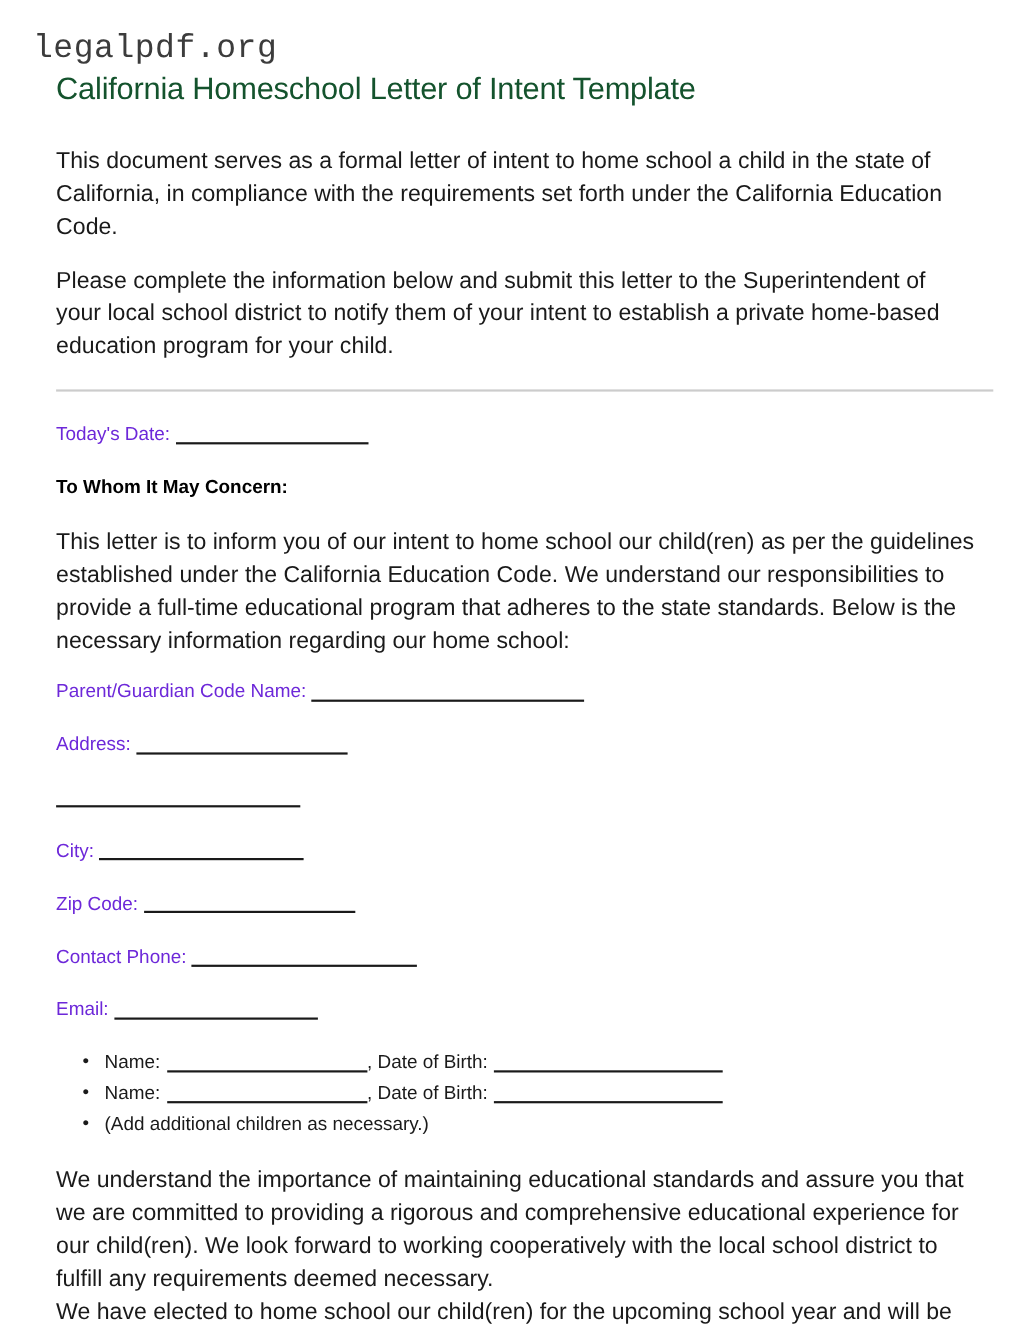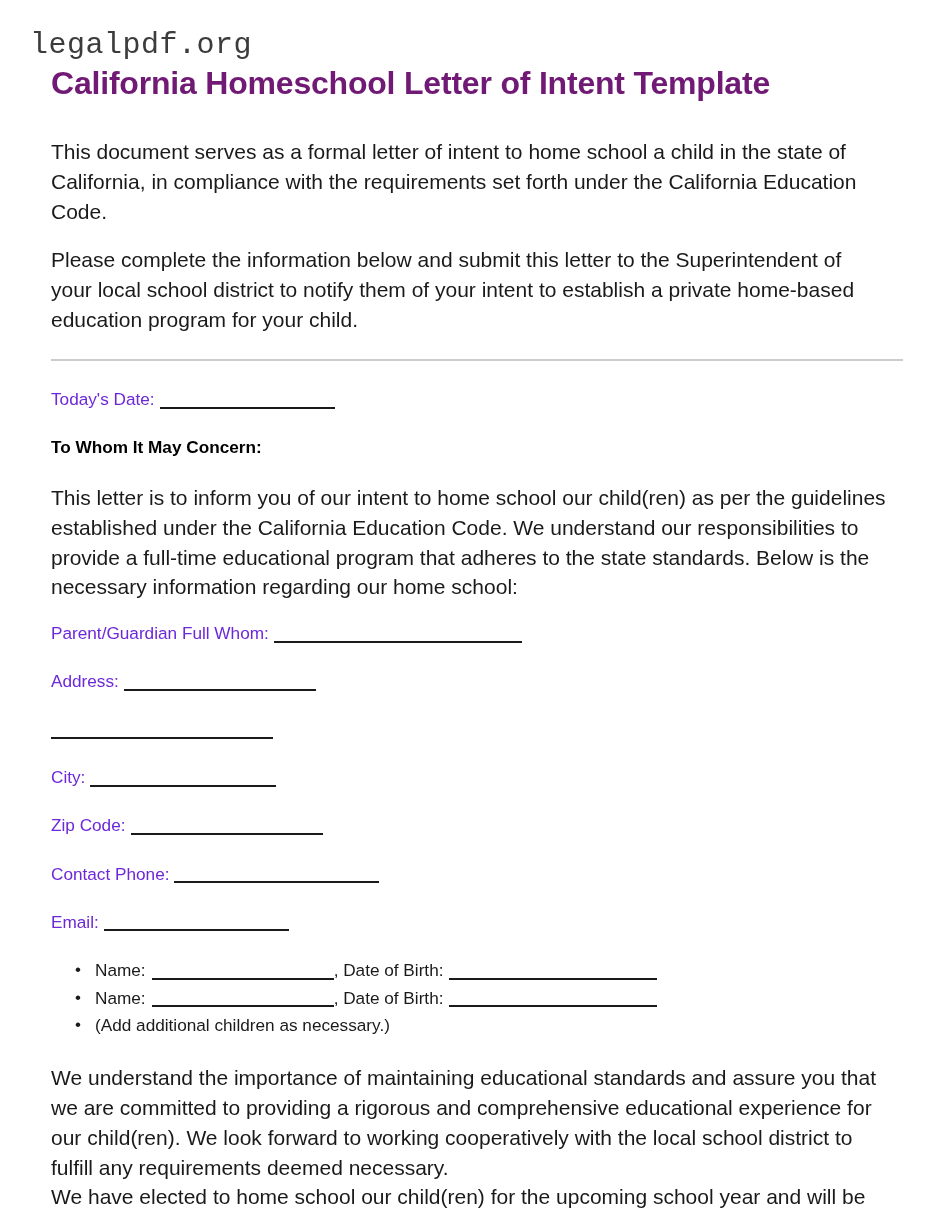--- a/index.html
+++ b/index.html
@@ -32,24 +32,24 @@
     line-height: 1.15;
     color: #3c3c3c;
     letter-spacing: 0.5px;
     margin: 0 0 1px 0;
     padding-left: 0px;
     font-weight: 400;
   }
 
   .doc-title {
     font-family: "Liberation Sans", sans-serif;
-    font-size: 32px;
-    font-weight: bold;
+    font-size: 28px;
+    font-weight: normal;
     line-height: 1.2;
-    color: #701a75;
+    color: #14532d;
     margin: 0 0 0 0;
     padding-left: 21px;
     max-width: 830px;
     letter-spacing: -0.2px;
   }
 
   
   .content {
     padding-left: 21px;
     padding-right: 14px;
@@ -162,21 +162,21 @@
 
     <div class="field-line">
       <span class="field-label">Today's Date:</span><span class="blank w-date"></span>
     </div>
 
     <div class="heading-line">To Whom It May Concern:</div>
 
     <p class="para">This letter is to inform you of our intent to home school our child(ren) as per the guidelines established under the California Education Code. We understand our responsibilities to provide a full-time educational program that adheres to the state standards. Below is the necessary information regarding our home school:</p>
 
     <div class="field-line">
-      <span class="field-label">Parent/Guardian Full Whom:</span><span class="blank w-name"></span>
+      <span class="field-label">Parent/Guardian Code Name:</span><span class="blank w-name"></span>
     </div>
 
     <div class="field-line">
       <span class="field-label">Address:</span><span class="blank w-addr"></span>
     </div>
 
     <div class="addr2-line">
       <span class="blank w-addr2"></span>
     </div>
 

